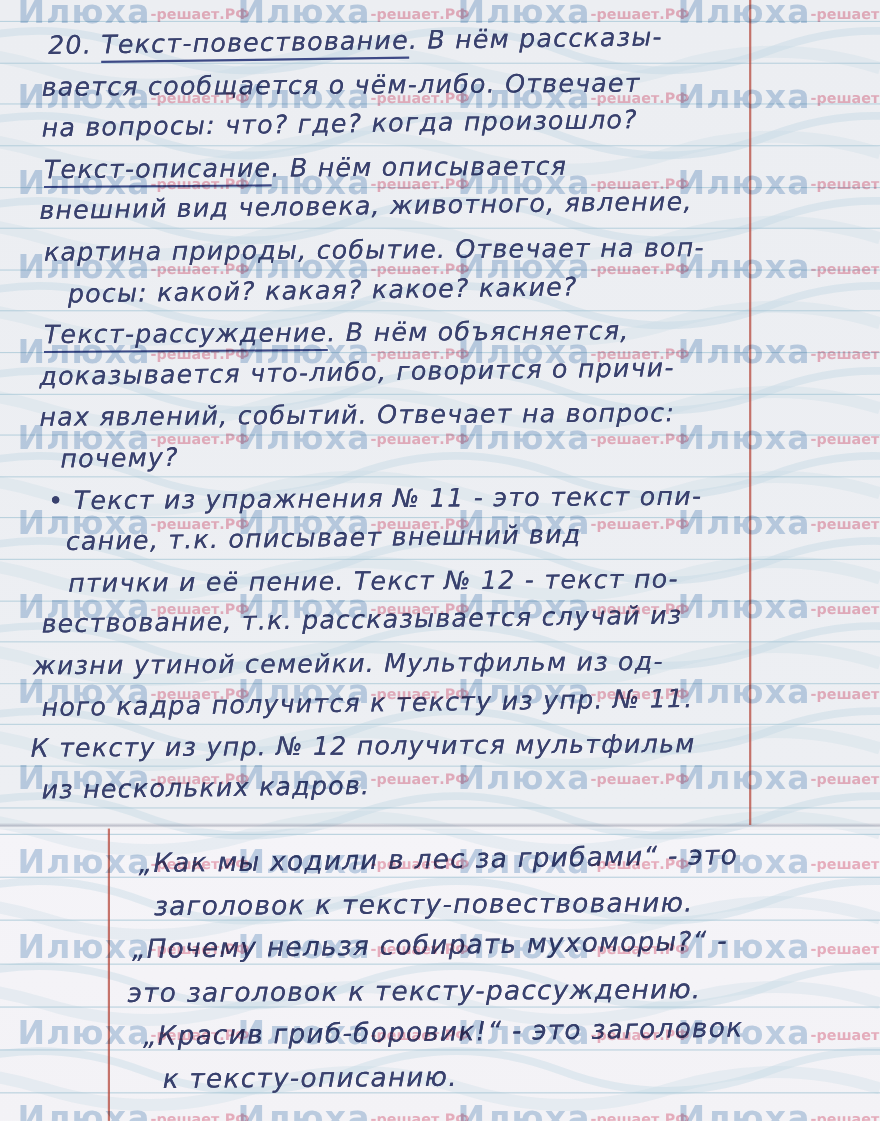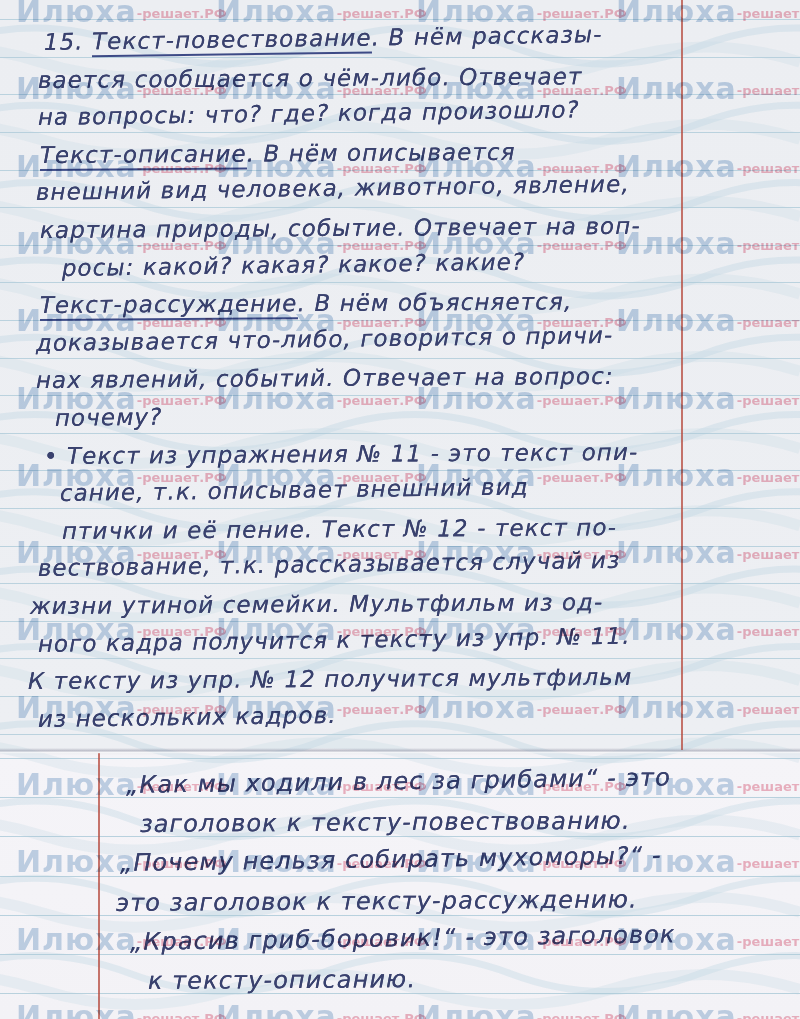--- a/index.html
+++ b/index.html
@@ -91,21 +91,21 @@
       <div class="rule bsec" style="top: 836px;"></div>
       <div class="rule bsec" style="top: 876px;"></div>
       <div class="rule bsec" style="top: 915px;"></div>
       <div class="rule bsec" style="top: 954px;"></div>
       <div class="rule bsec" style="top: 993px;"></div>
     </div>
   <div class="margin-line" id="margin-top" style="left:681px;top:0;height:750px;"></div>
   <div class="margin-line" id="margin-bottom" style="left:98px;top:753px;height:266px;"></div>
   <div id="seam"></div>
   <div class="layer" id="hw-top">
-      <div class="hw-line" style="left: 44px; top: 28px; font-size: 23px; transform: rotate(-0.8deg);"><span>15. </span><span class="uline">Текст-повествование</span><span>. В нём рассказы-</span></div>
+      <div class="hw-line" style="left: 44px; top: 28px; font-size: 23px; transform: rotate(-0.8deg);"><span>20. </span><span class="uline">Текст-повествование</span><span>. В нём рассказы-</span></div>
       <div class="hw-line" style="left: 38px; top: 65.6px; font-size: 23px; transform: rotate(-0.4deg);"><span>вается сообщается о чём-либо. Отвечает</span></div>
       <div class="hw-line" style="left: 38px; top: 103.2px; font-size: 23px; transform: rotate(-0.8deg);"><span>на вопросы: что? где? когда произошло?</span></div>
       <div class="hw-line" style="left: 40px; top: 140.8px; font-size: 23px; transform: rotate(-0.4deg);"><span class="uline">Текст-описание</span><span>. В нём описывается</span></div>
       <div class="hw-line" style="left: 36px; top: 178.4px; font-size: 23px; transform: rotate(-0.8deg);"><span>внешний вид человека, животного, явление,</span></div>
       <div class="hw-line" style="left: 40px; top: 216px; font-size: 23px; transform: rotate(-0.4deg);"><span>картина природы, событие. Отвечает на воп-</span></div>
       <div class="hw-line" style="left: 62px; top: 253.6px; font-size: 23px; transform: rotate(-0.8deg);"><span>росы: какой? какая? какое? какие?</span></div>
       <div class="hw-line" style="left: 40px; top: 291.2px; font-size: 23px; transform: rotate(-0.4deg);"><span class="uline">Текст-рассуждение</span><span>. В нём объясняется,</span></div>
       <div class="hw-line" style="left: 36px; top: 328.8px; font-size: 23px; transform: rotate(-0.8deg);"><span>доказывается что-либо, говорится о причи-</span></div>
       <div class="hw-line" style="left: 36px; top: 366.4px; font-size: 23px; transform: rotate(-0.4deg);"><span>нах явлений, событий. Отвечает на вопрос:</span></div>
       <div class="hw-line" style="left: 55px; top: 404px; font-size: 23px; transform: rotate(-0.8deg);"><span>почему?</span></div>

